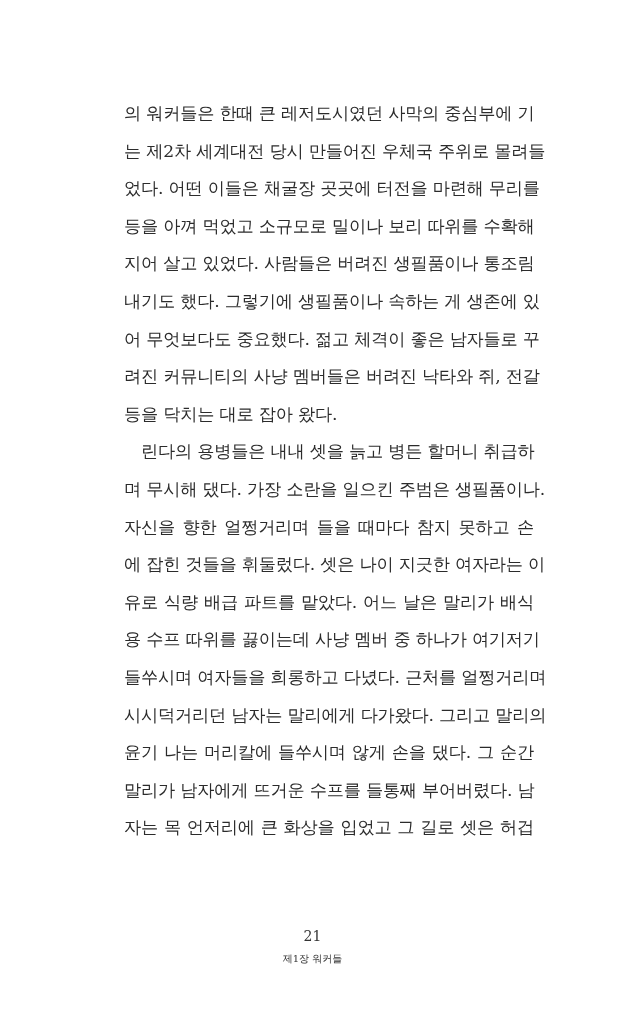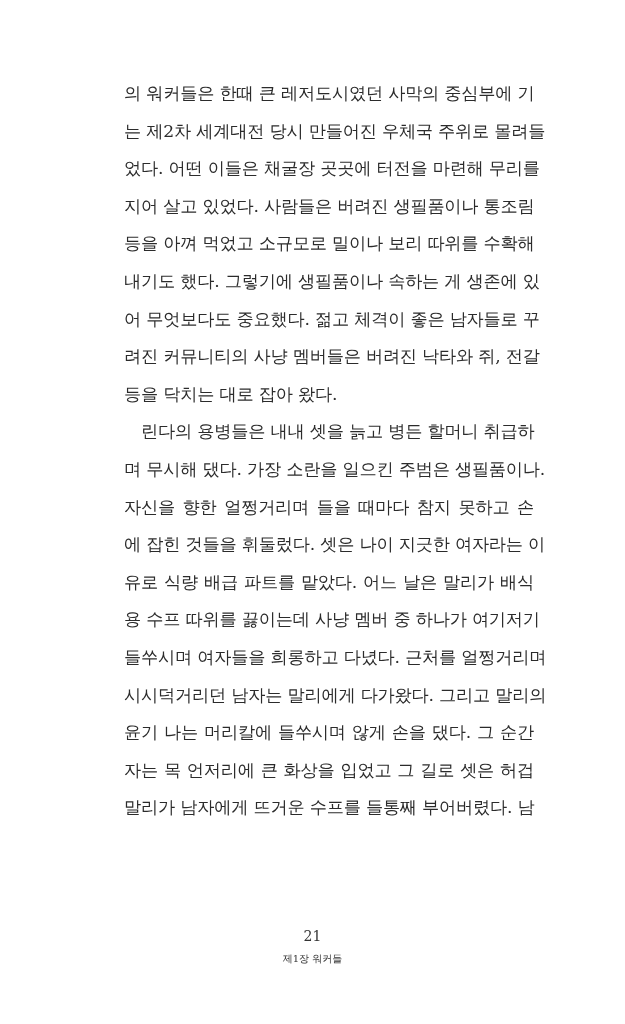--- a/index.html
+++ b/index.html
@@ -17,21 +17,21 @@
     }
     .page {
       position: absolute;
       left: 0; top: 0;
       width: 625px;
       height: 1024px;
     }
     .body-text {
       position: absolute;
       left: 124px;
-      top: 75px;
+      top: 95px;
       width: 410px;
     }
     .line {
       height: 37.6px;
       line-height: 37.6px;
       font-size: 17.2px;
       white-space: nowrap;
       text-align: justify;
       text-align-last: justify;
       letter-spacing: -0.2px;
@@ -60,34 +60,34 @@
     }
   </style>
 </head>
 <body>
 
 <div class="page">
   <div class="body-text">
     <div class="line">의 워커들은 한때 큰 레저도시였던 사막의 중심부에 기</div>
     <div class="line">는 제2차 세계대전 당시 만들어진 우체국 주위로 몰려들</div>
     <div class="line">었다. 어떤 이들은 채굴장 곳곳에 터전을 마련해 무리를</div>
+    <div class="line">등을 아껴 먹었고 소규모로 밀이나 보리 따위를 수확해</div>
     <div class="line">지어 살고 있었다. 사람들은 버려진 생필품이나 통조림</div>
-    <div class="line">등을 아껴 먹었고 소규모로 밀이나 보리 따위를 수확해</div>
     <div class="line">내기도 했다. 그렇기에 생필품이나 속하는 게 생존에 있</div>
     <div class="line">어 무엇보다도 중요했다. 젊고 체격이 좋은 남자들로 꾸</div>
     <div class="line">려진 커뮤니티의 사냥 멤버들은 버려진 낙타와 쥐, 전갈</div>
     <div class="line last">등을 닥치는 대로 잡아 왔다.</div>
     <div class="line indent">린다의 용병들은 내내 셋을 늙고 병든 할머니 취급하</div>
     <div class="line">며 무시해 댔다. 가장 소란을 일으킨 주범은 생필품이나.</div>
     <div class="line">자신을 향한 얼쩡거리며 들을 때마다 참지 못하고 손</div>
     <div class="line">에 잡힌 것들을 휘둘렀다. 셋은 나이 지긋한 여자라는 이</div>
     <div class="line">유로 식량 배급 파트를 맡았다. 어느 날은 말리가 배식</div>
     <div class="line">용 수프 따위를 끓이는데 사냥 멤버 중 하나가 여기저기</div>
     <div class="line">들쑤시며 여자들을 희롱하고 다녔다. 근처를 얼쩡거리며</div>
     <div class="line">시시덕거리던 남자는 말리에게 다가왔다. 그리고 말리의</div>
     <div class="line">윤기 나는 머리칼에 들쑤시며 않게 손을 댔다. 그 순간</div>
+    <div class="line">말리가 남자에게 뜨거운 수프를 들통째 부어버렸다. 남</div>
     <div class="line">자는 목 언저리에 큰 화상을 입었고 그 길로 셋은 허겁</div>
-    <div class="line">말리가 남자에게 뜨거운 수프를 들통째 부어버렸다. 남</div>
   </div>
 
   <div class="footer page-number">21</div>
   <div class="footer chapter-title">제1장 워커들</div>
 </div>
 
 </body></html>

